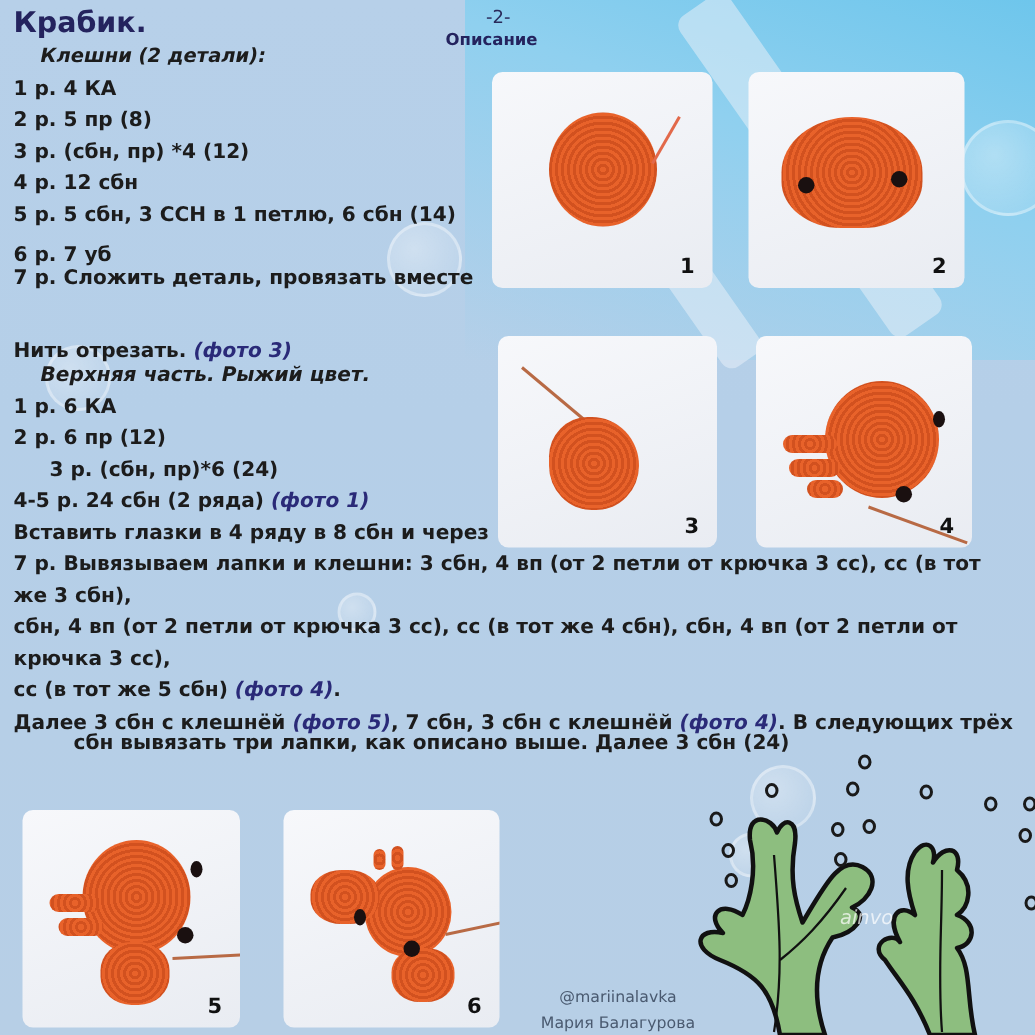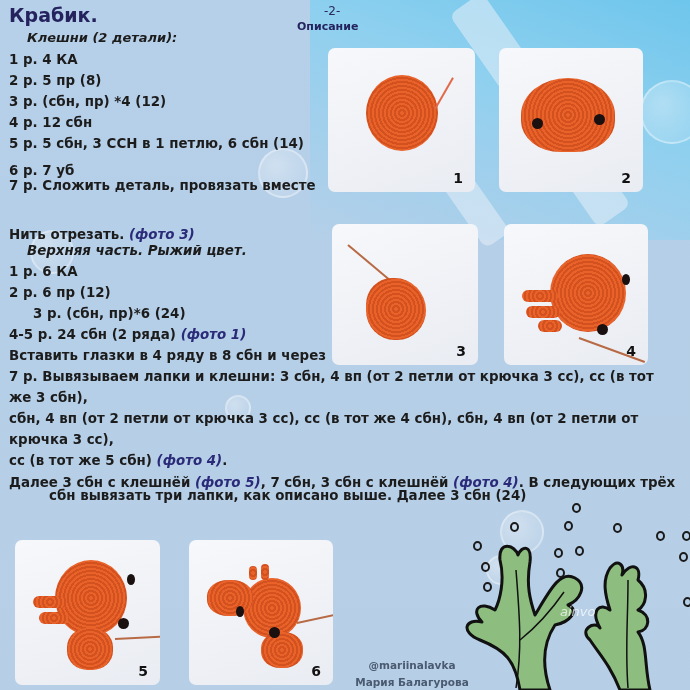--- a/index.html
+++ b/index.html
@@ -16,21 +16,21 @@
   .subhead{font-style:italic;margin-left:18px;}
   .foto{font-style:italic;color:#2a2a78;}
   .pagenum{position:absolute;left:324px;top:4px;font-size:12px;color:#2a2a5a;font-weight:normal;}
   .section-title{position:absolute;left:297px;top:20px;font-size:11px;font-weight:bold;color:#24235e;}
   .photo{position:absolute;background:linear-gradient(160deg,#f7f8fb,#e9ecf2);border-radius:7px;overflow:hidden;}
   .photo .num{position:absolute;right:12px;bottom:6px;font-size:14px;font-weight:bold;color:#111;}
   .yarn{position:absolute;border-radius:50%;
     background:repeating-radial-gradient(circle at 50% 50%,#e8622a 0 2px,#d2511f 2px 4px);}
   .eye{position:absolute;width:11px;height:11px;border-radius:50%;background:#1a1010;}
   .thread{position:absolute;height:2px;background:#b86a45;transform-origin:left center;}
-  .credit{position:absolute;left:352px;width:120px;text-align:center;color:#4a5a70;font-size:10.5px;font-weight:bold;line-height:15px;}
+  .credit{position:absolute;left:352px;width:120px;text-align:center;color:#4a5a70;font-size:10.5px;font-weight:normal;line-height:15px;}
   .dot{position:absolute;width:5px;height:6px;border:2px solid #1a1a1a;border-radius:50%;}
 </style>
 </head>
 <body>
 
 <div class="bg-sky"></div>
 <div class="bg-streak" style="left:520px;top:-20px;width:40px;height:260px;"></div>
 <div class="bg-streak" style="left:420px;top:40px;width:30px;height:220px;"></div>
 <div class="bubble" style="left:258px;top:148px;width:46px;height:46px;"></div>
 <div class="bubble" style="left:30px;top:230px;width:40px;height:40px;"></div>

